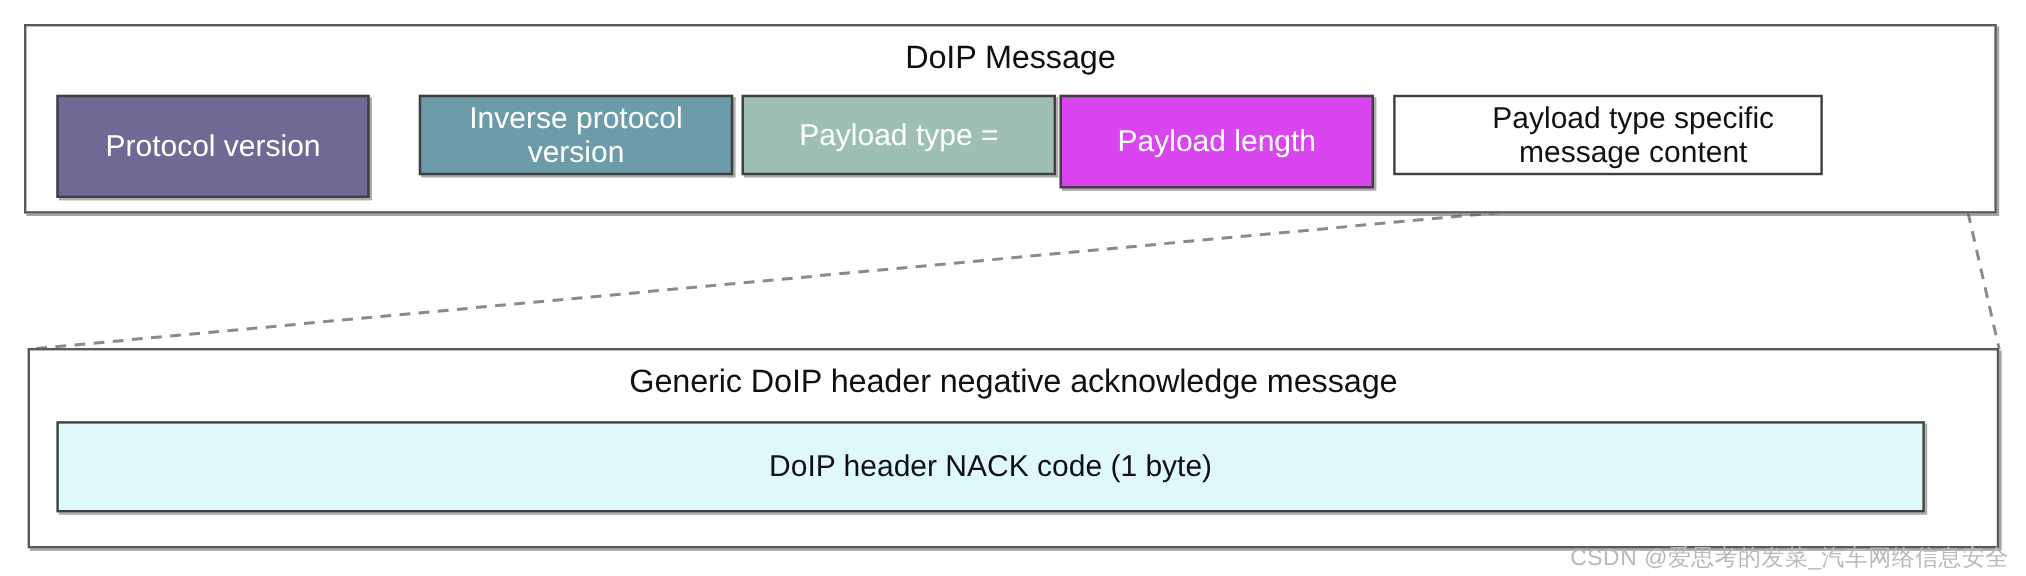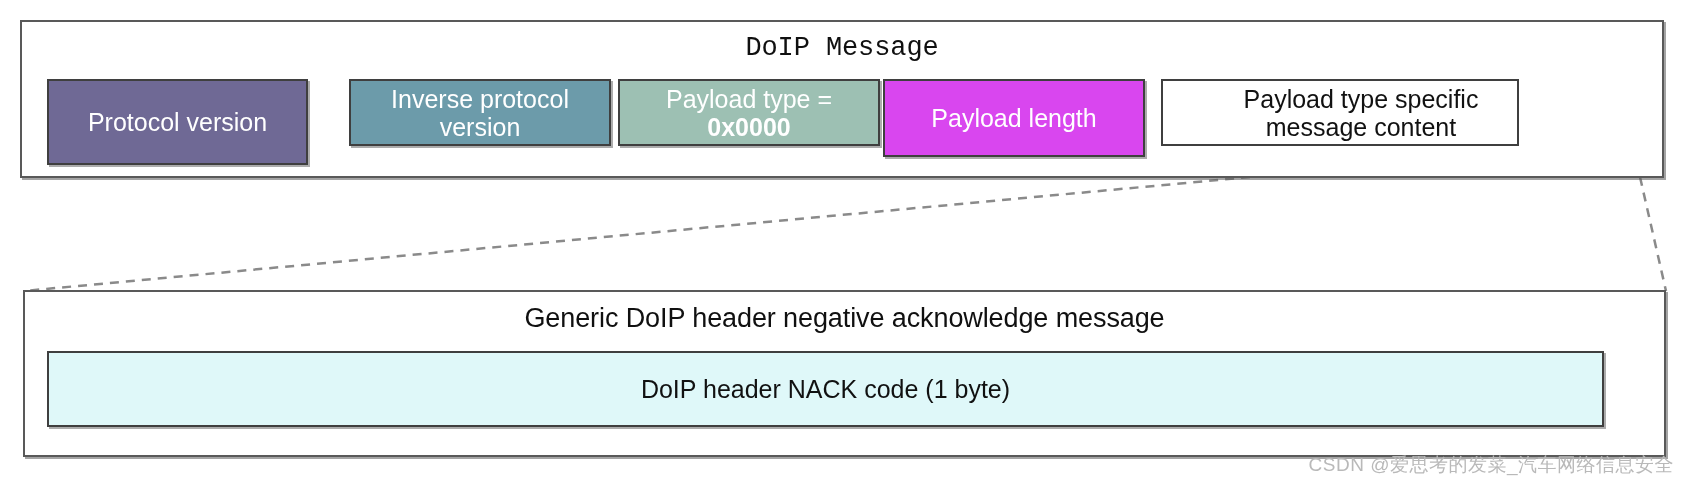--- a/index.html
+++ b/index.html
@@ -87,40 +87,39 @@
 <body>
 
 <div class="stage">
 
   <svg class="connector-svg" viewBox="0 0 1688 480" xmlns="http://www.w3.org/2000/svg">
     <line x1="1250" y1="177" x2="24" y2="291" stroke="#8a8a8a" stroke-width="2.5" stroke-dasharray="9 7"></line>
     <line x1="1640" y1="177" x2="1666" y2="291" stroke="#8a8a8a" stroke-width="2.5" stroke-dasharray="9 7"></line>
   </svg>
 
   <div class="outer-box" style="left:20px; top:20px; width:1644px; height:158px;">
-    <div class="section-title" style="top:12px;font-family:Liberation Mono, monospace;">DoIP Message</div>
+    <div class="section-title" style="top:12px;">DoIP Message</div>
   </div>
 
   <div class="field light-text" style="left:47px; top:79px; width:261px; height:86px; background:#6F6995;">
     <div class="label-lines">
       <div>Protocol version</div>
     </div>
   </div>
 
   <div class="field light-text" style="left:325px; top:79px; width:262px; height:67px; background:#6C9BAA;margin-left:24px;">
     <div class="label-lines">
       <div>Inverse protocol</div>
       <div>version</div>
     </div>
   </div>
 
   <div class="field light-text" style="left:604px; top:79px; width:262px; height:67px; background:#9DC0B3;margin-left:14px;">
     <div class="label-lines">
       <div>Payload type =</div>
-      <div class="strong">0x0000</div>
     </div>
   </div>
 
   <div class="field light-text" style="left:883px; top:79px; width:262px; height:78px; background:#d946ef;">
     <div class="label-lines">
       <div>Payload length</div>
     </div>
   </div>
 
   <div class="field dark-text" style="left:1161px; top:79px; width:358px; height:67px; background:#FFFFFF; box-shadow:none; border-color:#3f3f3f;padding-left:48px;">

